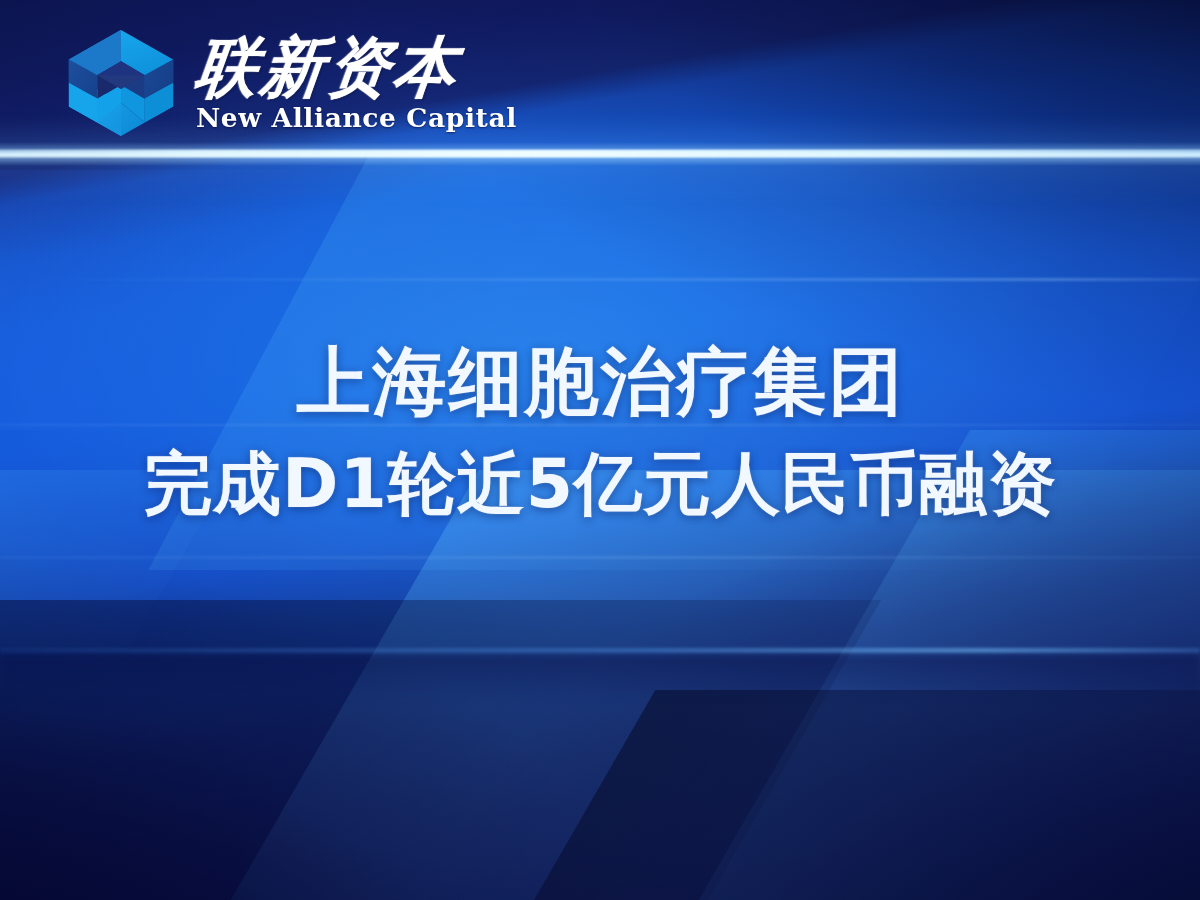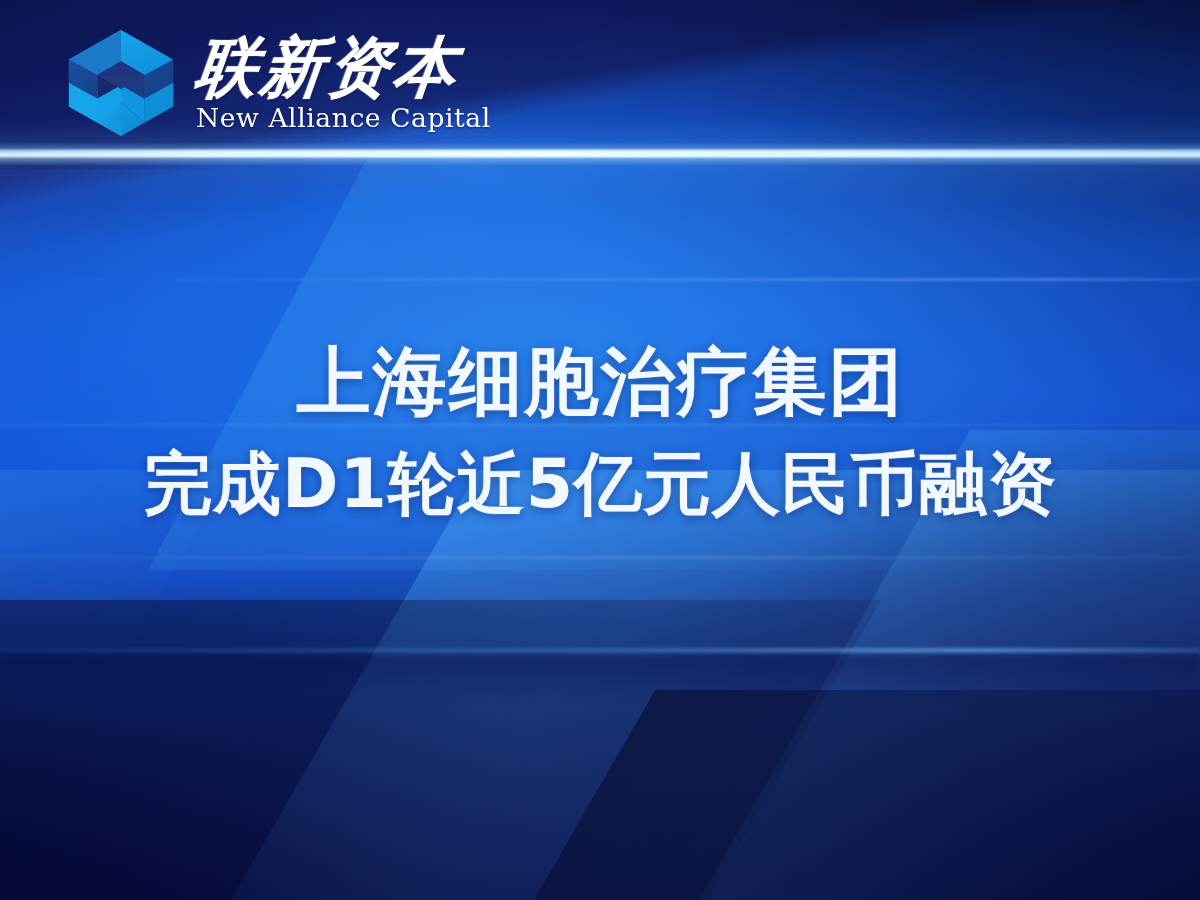--- a/index.html
+++ b/index.html
@@ -237,21 +237,21 @@
       0 0 1px rgba(255,255,255,0.9),
       1px 1px 2px rgba(4,10,50,0.55),
       -1px 0 1px rgba(255,255,255,0.5);
     transform: skewX(-7deg) scaleY(1.06);
     transform-origin: left center;
     white-space: nowrap;
   }
   #logo-en {
     margin-top: 6px;
     font-family: "DejaVu Serif", "Liberation Serif", serif;
-    font-weight: 400;
+    font-weight: 700;
     font-size: 26.5px;
     line-height: 1;
     letter-spacing: 0.6px;
     color: #ffffff;
     white-space: nowrap;
     text-shadow: 0 1px 2px rgba(3,9,46,0.6);
   }
 
   
   #headline {

